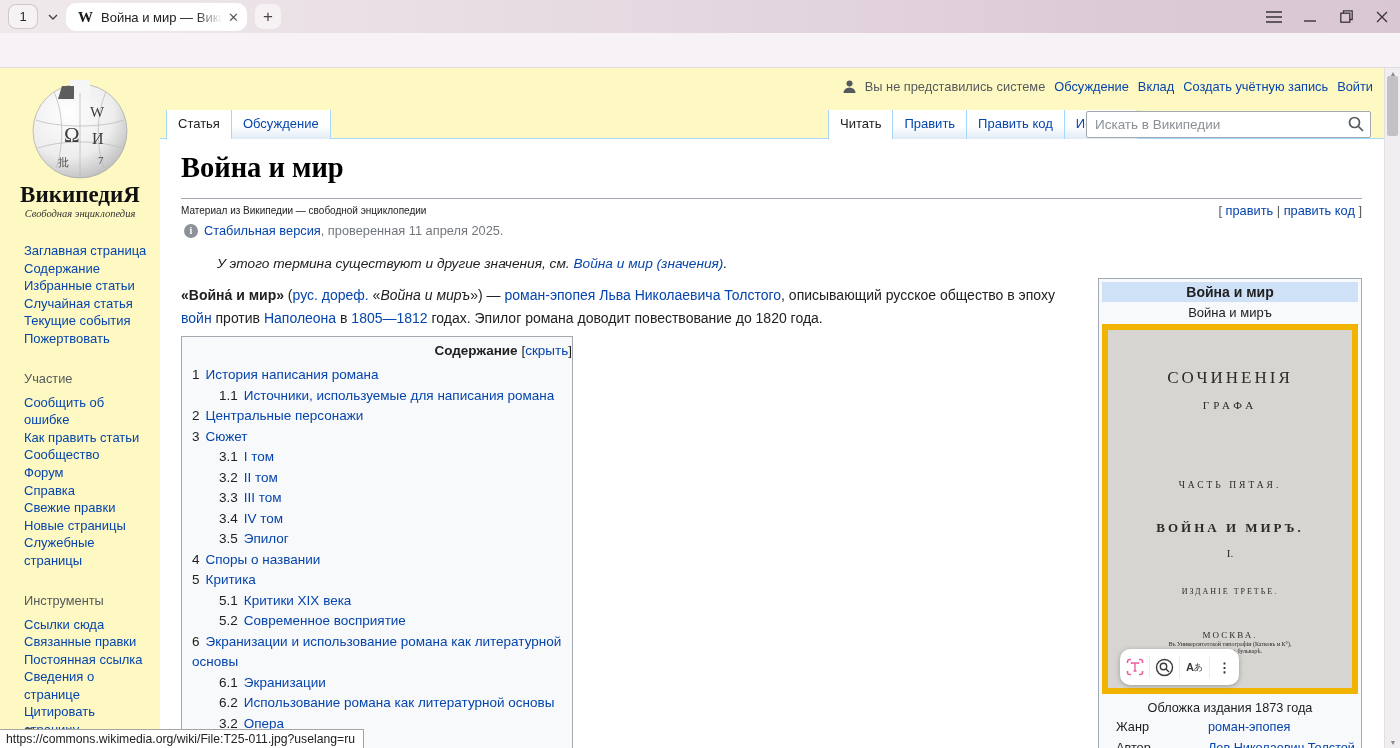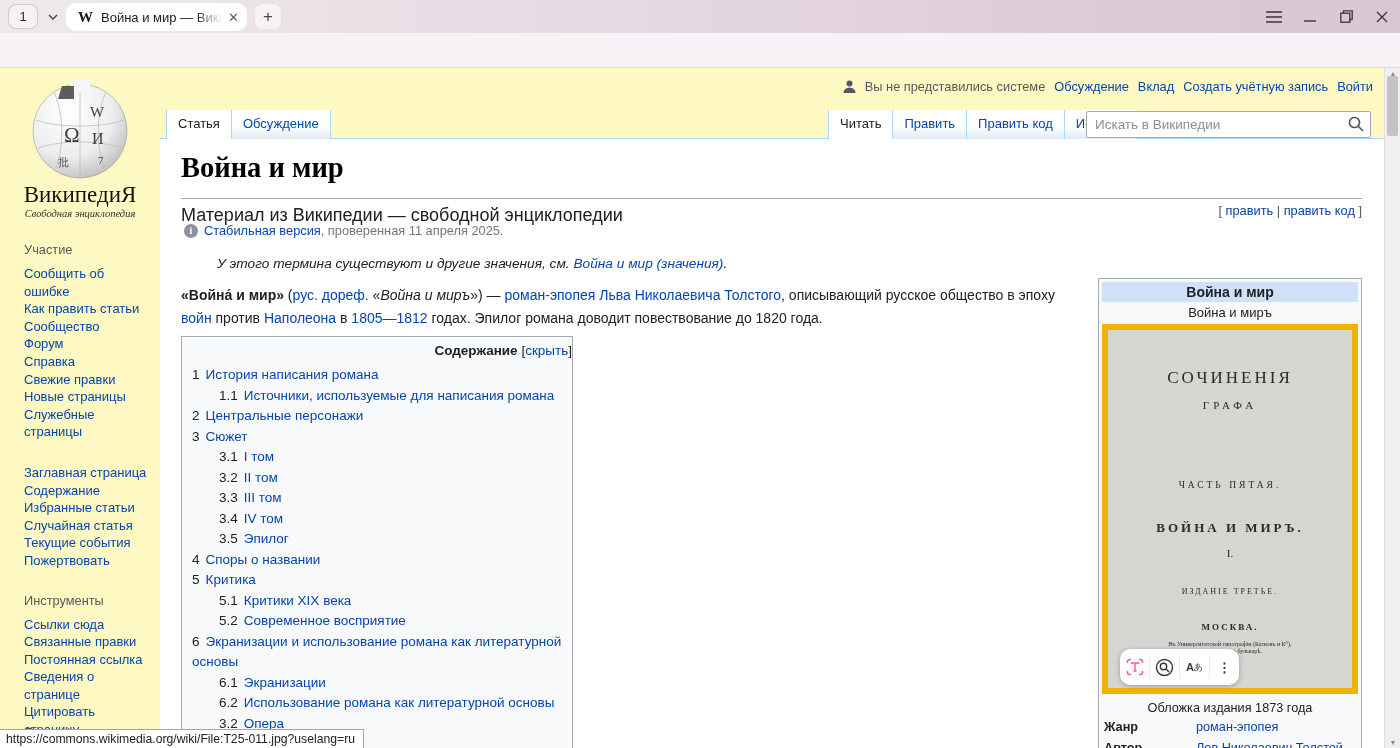--- a/index.html
+++ b/index.html
@@ -70,33 +70,33 @@
   .wtab.active { background:#fff; color:#222; border-bottom:1px solid #fff; height:30px; }
   .searchbox { position:absolute; left:1086px; top:43px; width:285px; height:27px; z-index:2;border-radius:7px; }
   .searchbox input { width:100%; height:100%; border:1px solid #a2a9b1; border-radius:2px;
                      padding:0 30px 0 8px; font-size:13.5px; color:#333; font-family:"Liberation Sans",sans-serif; }
   .searchbox input::placeholder { color:#8a9097; }
   .searchbox .mag { position:absolute; right:7px; top:5px; }
 
   
   .sidebar { position:absolute; left:0; top:12px; width:160px; }
   .logo { text-align:center; }
-  .wordmark { font-family:"Liberation Serif", serif; font-size:23px; color:#111; margin-top:2px; }
+  .wordmark { font-family:"Liberation Serif", serif; font-size:23px; color:#111; margin-top:2px;font-weight:bold; }
   .tagline { font-family:"Liberation Serif", serif; font-style:italic; font-size:10.5px; color:#333; }
   .navgroup { margin:23px 0 0 24px; }
   .navgroup .hdr { font-size:12.8px; color:#54595d; margin-bottom:8px; }
   .navgroup .lnk { font-size:13px; color:#0645ad; line-height:17.6px; width:128px; }
 
   
   .a-title { position:absolute; left:181px; top:84px; font-family:"Liberation Serif", serif;
              font-size:28.5px; color:#000; z-index:2; }
   .a-rule { position:absolute; left:181px; width:1181px; top:130px; height:1px; background:#a2a9b1; z-index:2; }
   .editsec { position:absolute; top:135px; left:181px; width:1181px; text-align:right; font-size:12.8px; z-index:2; }
   .editsec .br { color:#54595d; } .editsec a { color:#0645ad; }
-  .sitesub { position:absolute; left:181px; top:137px; font-size:18px; color:#202122; z-index:2; }
+  .sitesub { position:absolute; left:181px; top:137px; font-size:10px; color:#202122; z-index:2; }
   .stable { position:absolute; left:184px; top:155px; font-size:12.8px; color:#72777d; z-index:2;
             display:flex; align-items:center; gap:6px; }
   .info-i { width:14px; height:14px; border-radius:50%; background:#8d9199; color:#fff; font-size:10px;
             font-weight:bold; display:inline-flex; align-items:center; justify-content:center;
             font-family:"Liberation Serif", serif; }
   .stable .lnk { color:#0645ad; }
   .hatnote { position:absolute; left:217px; top:188px; font-size:13.7px; font-style:italic; color:#202122; z-index:2; }
   .hatnote .s-link { color:#0645ad; }
   .lead { position:absolute; left:181px; top:216px; width:906px; font-size:14px; line-height:22.5px;
           color:#202122; z-index:2; }
@@ -124,27 +124,27 @@
   .cover div { position:absolute; left:0; width:100%; text-align:center;
                font-family:"Liberation Serif", serif; color:#2b2a27; }
   .c-sochineniya { top:38px;  font-size:17px; letter-spacing:3px; }
   .c-grafa       { top:69px;  font-size:11px; letter-spacing:4px; }
   .c-tolstago    { top:86px;  font-size:21px; font-weight:bold; letter-spacing:1px;
                    text-shadow:1.5px 1.5px 0 #a3a29d; }
   .c-chast       { top:150px; font-size:9.5px; letter-spacing:3px; }
   .c-voina       { top:190px; font-size:13px; letter-spacing:3px; font-weight:bold; }
   .c-tom         { top:217px; font-size:11px; }
   .c-izdanie     { top:257px; font-size:8px; letter-spacing:2px; }
-  .c-moskva      { top:292px; font-size:9px; font-weight:bold; letter-spacing:2px; }
+  .c-moskva      { top:300px; font-size:9px; font-weight:normal; letter-spacing:2px; }
   .c-tiny        { font-size:6px; color:#55544f; }
   .c-tiny.t1 { top:311px; } .c-tiny.t2 { top:318px; }
   .c-year        { top:328px; font-size:8.5px; }
   .ib-caption { text-align:center; margin-top:7px; }
   .ib-row { display:flex; margin-top:4px; line-height:17px; }
-  .ib-row .lab { width:86px; font-weight:bold; padding-left:2px; }
+  .ib-row .lab { width:86px; font-weight:normal; padding-left:2px;margin-left:12px; }
   .ib-row .val { flex:1; color:#0645ad; text-align:left; padding-left:8px; }
 
   
   .imgtools { position:absolute; left:1120px; top:581px; height:36px; background:#fff; border-radius:10px;
               box-shadow:0 1px 5px rgba(0,0,0,.28); display:flex; align-items:center; z-index:5; }
   .it-btn { width:29px; height:36px; display:flex; align-items:center; justify-content:center; }
   .it-sep { width:1px; height:22px; background:#ececec; }
   .it-kebab { font-size:13px; color:#333; font-weight:bold; }
   .it-tr .tr-a { font-size:11px; } .it-tr .tr-hira { font-size:9px; }
 
@@ -294,37 +294,37 @@
           <text x="62" y="37" font-size="15" fill="#3c3c3c" font-family="Liberation Serif, serif">W</text>
           <text x="64" y="64" font-size="16" fill="#3c3c3c" font-family="Liberation Serif, serif">И</text>
           <text x="30" y="86" font-size="11" fill="#4c4c4c" font-family="Liberation Serif, serif">批</text>
           <text x="70" y="84" font-size="11" fill="#4c4c4c" font-family="Liberation Serif, serif">7</text>
         </svg>
         <div class="wordmark">ВикипедиЯ</div>
         <div class="tagline">Свободная энциклопедия</div>
       </div>
       <div>
           <div class="navgroup">
+            <div class="lnk">Заглавная страница</div>
+            <div class="lnk">Содержание</div>
+            <div class="lnk">Избранные статьи</div>
+            <div class="lnk">Случайная статья</div>
+            <div class="lnk">Текущие события</div>
+            <div class="lnk">Пожертвовать</div>
+          </div>
+          <div class="navgroup">
             <div class="hdr">Участие</div>
             <div class="lnk">Сообщить об ошибке</div>
             <div class="lnk">Как править статьи</div>
             <div class="lnk">Сообщество</div>
             <div class="lnk">Форум</div>
             <div class="lnk">Справка</div>
             <div class="lnk">Свежие правки</div>
             <div class="lnk">Новые страницы</div>
             <div class="lnk">Служебные страницы</div>
-          </div>
-          <div class="navgroup">
-            <div class="lnk">Заглавная страница</div>
-            <div class="lnk">Содержание</div>
-            <div class="lnk">Избранные статьи</div>
-            <div class="lnk">Случайная статья</div>
-            <div class="lnk">Текущие события</div>
-            <div class="lnk">Пожертвовать</div>
           </div>
           <div class="navgroup">
             <div class="hdr">Инструменты</div>
             <div class="lnk">Ссылки сюда</div>
             <div class="lnk">Связанные правки</div>
             <div class="lnk">Постоянная ссылка</div>
             <div class="lnk">Сведения о странице</div>
             <div class="lnk">Цитировать страницу</div>
             <div class="lnk">Получить короткий URL</div>
           </div>

